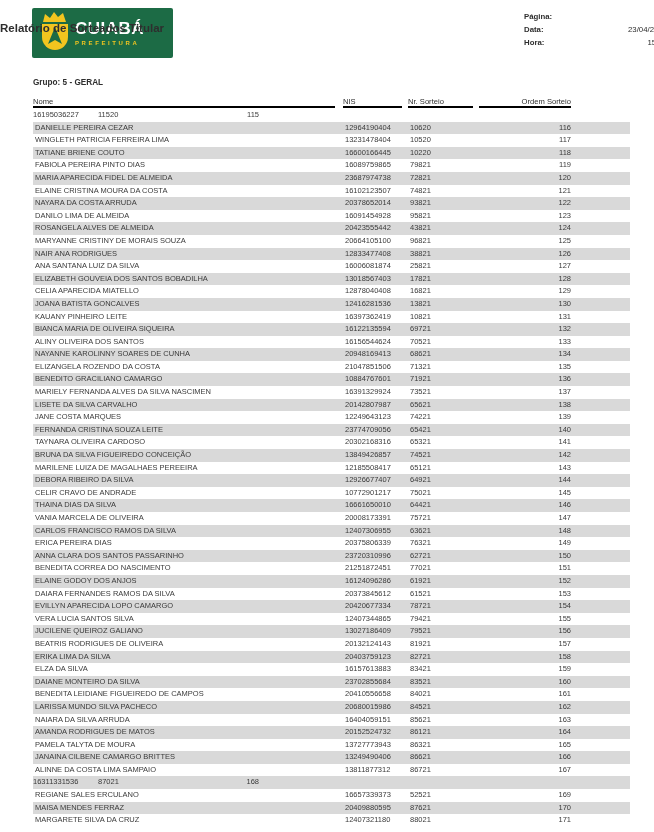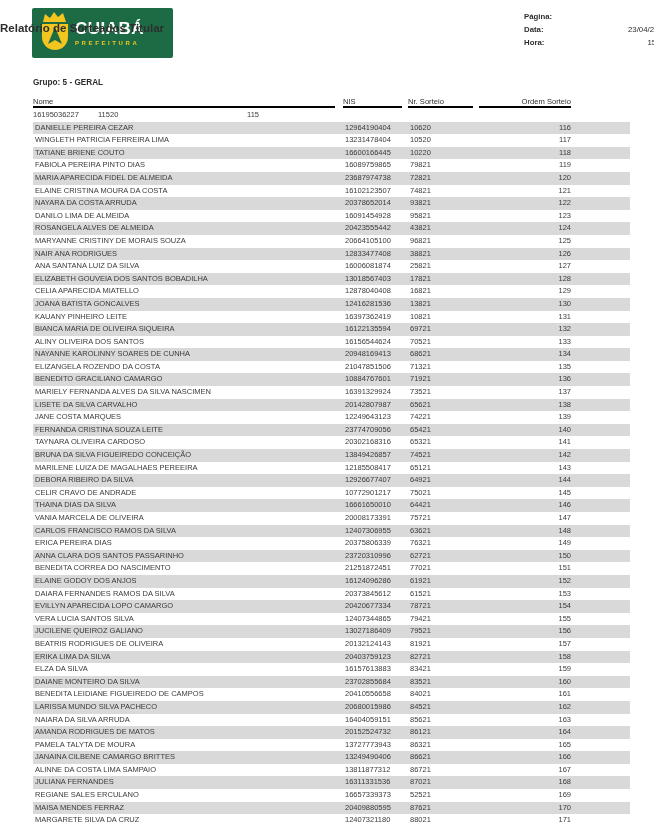--- a/index.html
+++ b/index.html
@@ -454,21 +454,20 @@
         <div class="cell c-fill"></div>
       </div>
       <div class="row">
         <div class="cell c-nome">ALINNE DA COSTA LIMA SAMPAIO</div>
         <div class="cell c-nis">13811877312</div>
         <div class="cell c-nr">86721</div>
         <div class="cell c-ordem">167</div>
         <div class="cell c-fill"></div>
       </div>
       <div class="row">
-        <div class="cell c-nome">JULIANA FERNANDES</div>
         <div class="cell c-nis">16311331536</div>
         <div class="cell c-nr">87021</div>
         <div class="cell c-ordem">168</div>
         <div class="cell c-fill"></div>
       </div>
       <div class="row">
         <div class="cell c-nome">REGIANE SALES ERCULANO</div>
         <div class="cell c-nis">16657339373</div>
         <div class="cell c-nr">52521</div>
         <div class="cell c-ordem">169</div>

